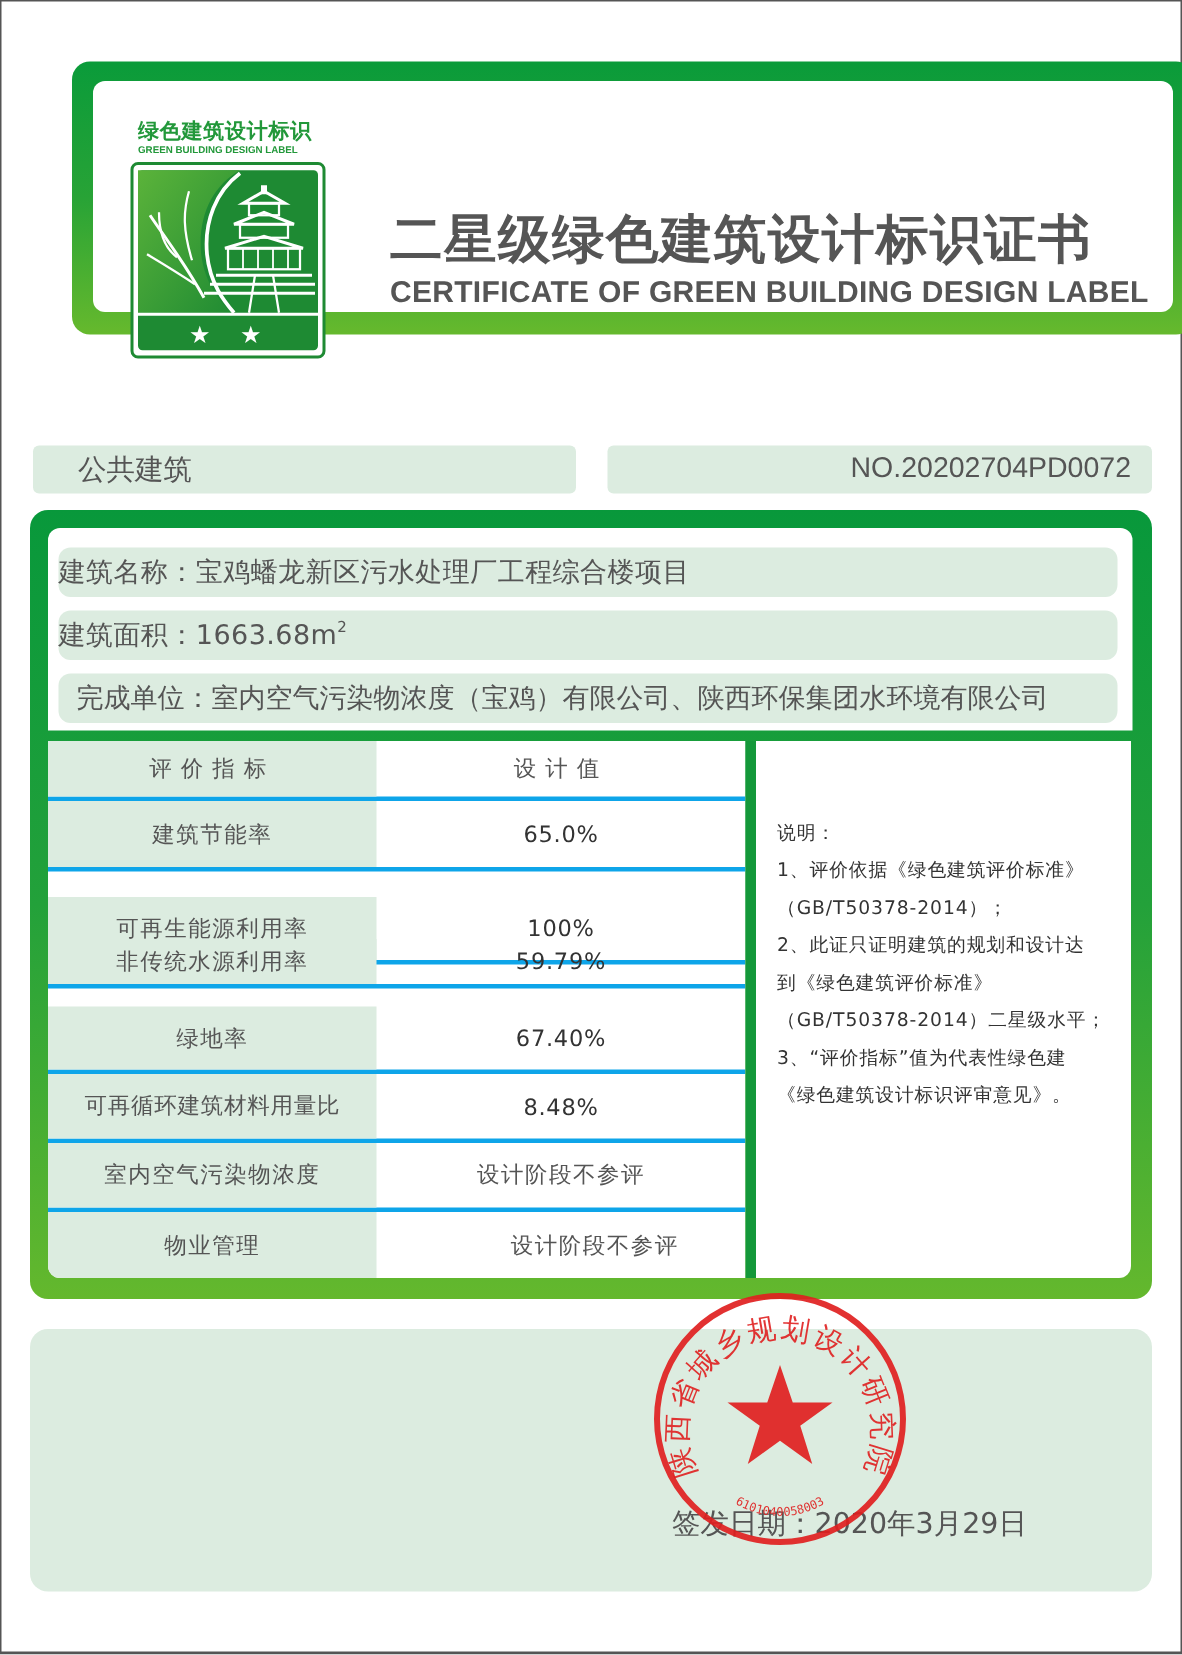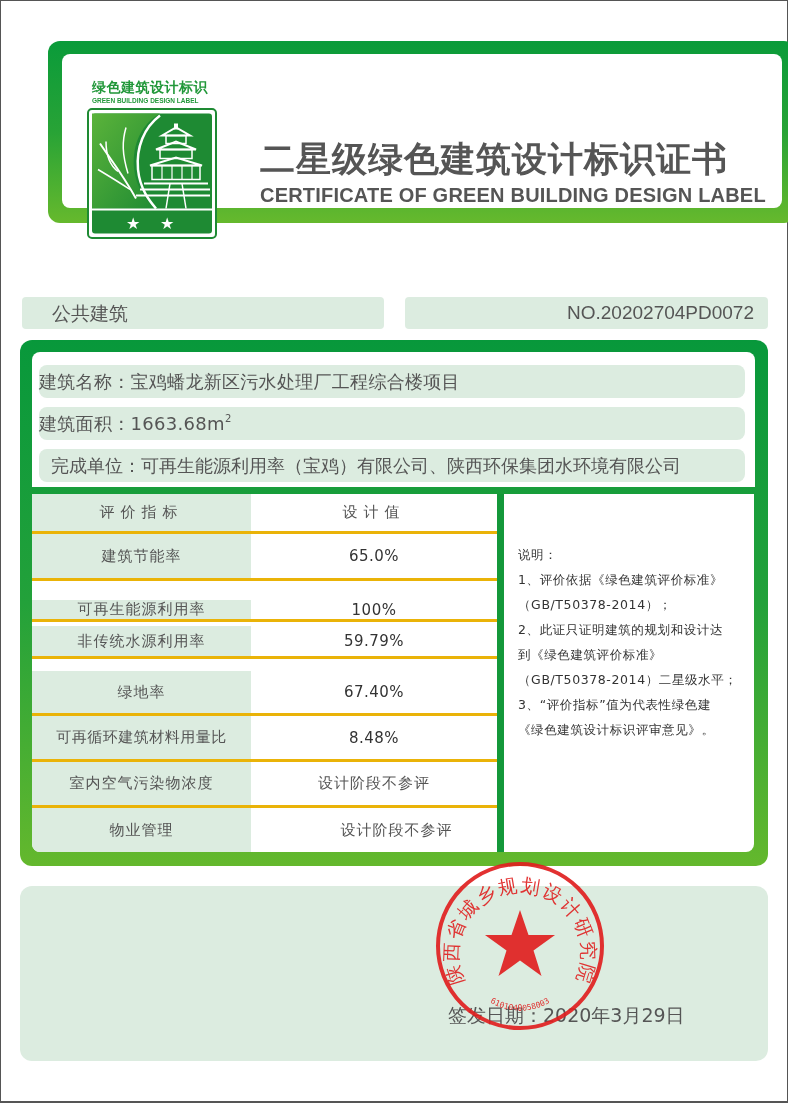--- a/index.html
+++ b/index.html
@@ -37,21 +37,21 @@
     .main-panel {
       position: absolute; left: 20px; top: 340px; width: 748px; height: 526px;
       border-radius: 12px;
       background: linear-gradient(180deg, #08983b 0%, #23a13a 50%, #64b82d 100%);
     }
     .info-inner { position: absolute; left: 12px; top: 12px; width: 723px; height: 135px; background: #fff; border-radius: 8px 8px 0 0; }
     .info-row { position: absolute; left: 7px; width: 706px; height: 33px; border-radius: 8px; background: #dcece0; font-size: 18px; line-height: 33px; color: #555; white-space: nowrap; letter-spacing: 0.3px; }
     .info-row sup { font-size: 10px; vertical-align: 8px; line-height: 0; }
 
     .table-area { position: absolute; left: 12px; top: 154px; width: 465px; height: 358px; background: #fff; border-radius: 0 0 0 8px; overflow: hidden; }
-    .metric-row { position: absolute; left: 0; width: 465px; display: flex; border-bottom: 3px solid #eab308; }
+    .metric-row { position: absolute; left: 0; width: 465px; display: flex; border-bottom: 3px solid #0ea5e9; }
     .metric-row.last { border-bottom: none; gap: 45px; }
     .metric-name { width: 219px; background: #dcece0; text-align: center; font-size: 15px; color: #555; letter-spacing: 1px; display: flex; align-items: center; justify-content: center; }
     .metric-value { flex: 1; text-align: center; font-size: 15px; color: #333; display: flex; align-items: center; justify-content: center; letter-spacing: 0.5px; }
     .metric-value.text { color: #555; letter-spacing: 1px; }
     .head .metric-name, .head .metric-value { letter-spacing: 6px; color: #555; }
 
     .divider-v { position: absolute; left: 477px; top: 154px; width: 7px; height: 358px; background: #14983a; }
     .notes-area { position: absolute; left: 484px; top: 154px; width: 250px; height: 358px; background: #fff; border-radius: 0 0 8px 0; padding: 48px 0 0 14px; font-size: 12.5px; line-height: 25px; color: #333; letter-spacing: 0.6px; }
     .notes-area div { white-space: nowrap; }
 
@@ -117,34 +117,34 @@
 
 <div class="main-panel">
   <div class="info-inner">
     <div class="info-row" style="top:13px;">
       <span>建筑名称：</span><span>宝鸡蟠龙新区污水处理厂工程综合楼项目</span>
     </div>
     <div class="info-row" style="top:55px;">
       <span>建筑面积：</span><span>1663.68m</span><sup>2</sup>
     </div>
     <div class="info-row" style="top:97px; padding-left:12px; letter-spacing:0;">
-      <span>完成单位：</span><span>可再生能源利用率（宝鸡）有限公司、陕西环保集团水环境有限公司</span>
+      <span>完成单位：</span><span>室内空气污染物浓度（宝鸡）有限公司、陕西环保集团水环境有限公司</span>
     </div>
   </div>
 
   <div class="table-area">
     <div class="metric-row head" style="top:0; height:40px;">
       <div class="metric-name">评价指标</div>
       <div class="metric-value">设计值</div>
     </div>
     <div class="metric-row" style="top:40px; height:47px;">
       <div class="metric-name">建筑节能率</div>
       <div class="metric-value">65.0%</div>
     </div>
-    <div class="metric-row" style="top:83px; height:45px;align-items:flex-end;">
+    <div class="metric-row" style="top:104px; height:45px;">
       <div class="metric-name">可再生能源利用率</div>
       <div class="metric-value">100%</div>
     </div>
     <div class="metric-row" style="top:132px; height:33px;">
       <div class="metric-name">非传统水源利用率</div>
       <div class="metric-value">59.79%</div>
     </div>
     <div class="metric-row" style="top:177px; height:45px;">
       <div class="metric-name">绿地率</div>
       <div class="metric-value">67.40%</div>

